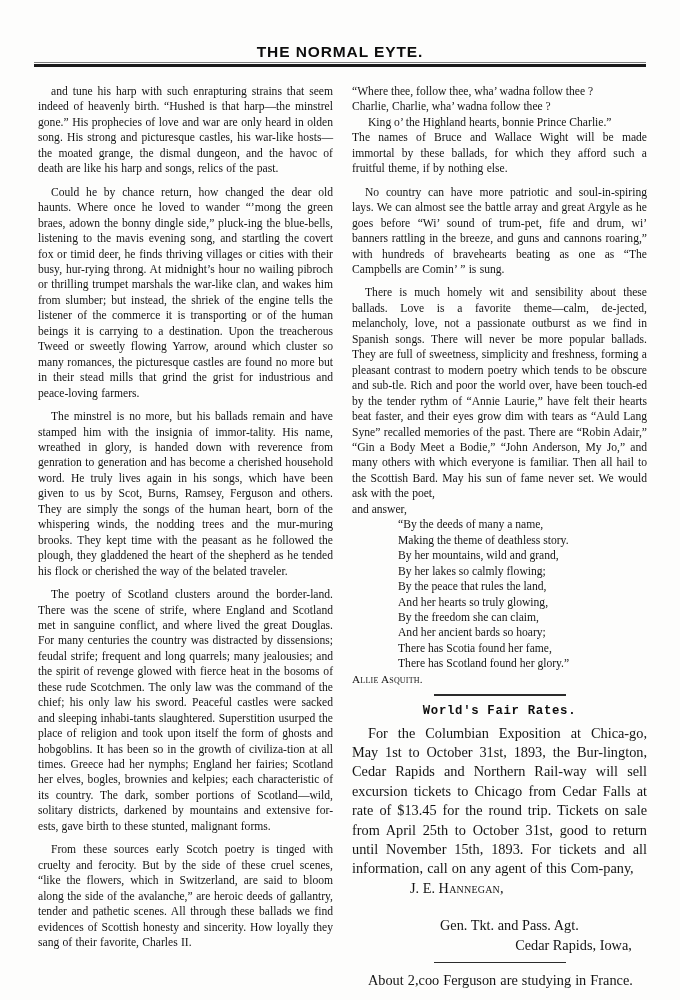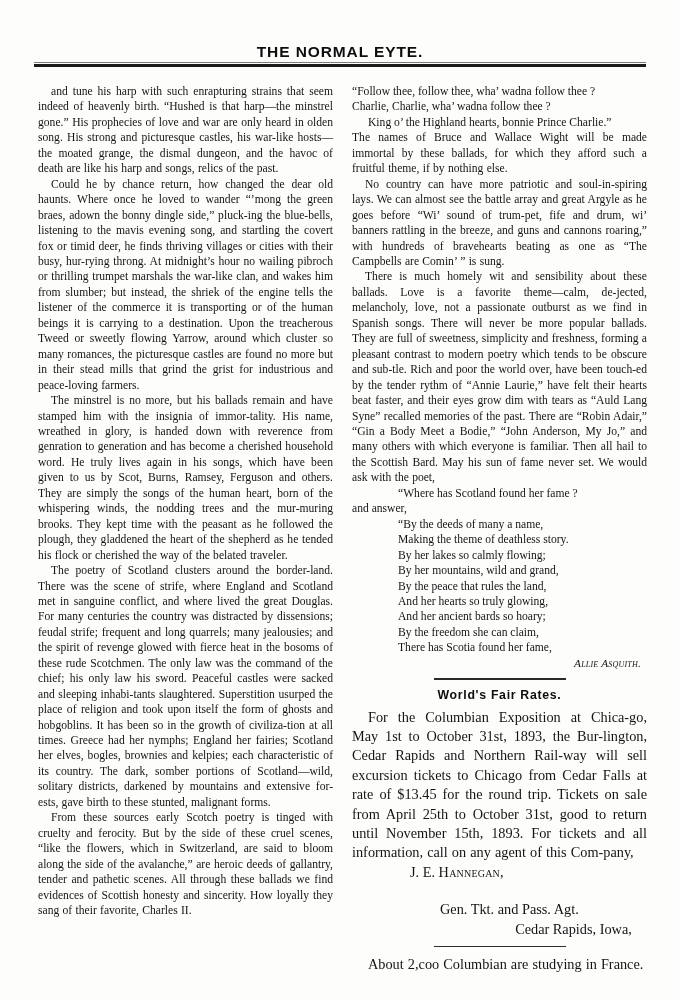--- a/index.html
+++ b/index.html
@@ -71,56 +71,55 @@
     margin: 0;
     text-align: justify;
     text-justify: inter-word;
     font-size: 11.6px;
     line-height: 15.45px;
     text-indent: 13px;
     hyphens: none;
     word-spacing: 0.4px;
   }
   .col p.no-indent { text-indent: 0; }
-  .col p + p { margin-top: 0; font-family: Liberation Serif, serif; }
+  .col p + p { margin-top: 8px; font-family: Liberation Serif, serif; }
 
   
   .verse {
     font-size: 11.6px;
     line-height: 15.45px;
   }
   .verse .vline {
     display: block;
     white-space: nowrap;
     text-indent: 0;
   }
   .verse .vline.deep { padding-left: 46px; }
   .verse .vline.flush { padding-left: 0; }
 
   .byline {
     font-size: 11.3px;
     line-height: 15.45px;
-    text-align: right;
+    text-align: left;
     font-variant: small-caps;
     letter-spacing: 0.2px;
     padding-right: 6px;
-    font-style: italic;
   }
 
   
   .divider {
     width: 132px;
     height: 1.4px;
     background: #2b2b2b;
     margin: 7px auto 8px auto;
   }
 
   
   .section-head {
-    font-family: Liberation Sans, sans-serif;
+    font-family: Liberation Mono, monospace;
     font-weight: bold;
     font-size: 12.3px;
     letter-spacing: 0.7px;
     text-align: center;
     margin: 0 0 6px 0;
     color: #0d0d0d;
   }
   .ad-body p {
     margin: 0;
     text-align: justify;
@@ -163,59 +162,59 @@
     <p>and tune his harp with such  enrapturing strains that seem indeed of heavenly  birth.  “Hushed is that harp—the minstrel  gone.”  His  prophecies of love and war are only  heard in olden  song.  His strong and  picturesque  castles,  his war-like  hosts—the moated grange, the dismal dungeon, and the havoc of death are like his harp and songs,  relics of the  past.</p>
     <p>Could he by chance return, how  changed the dear old haunts.  Where once he  loved to wander “’mong the green braes, adown the bonny dingle side,” pluck-ing the  blue-bells, listening  to  the  mavis  evening song, and startling the  covert  fox or  timid  deer, he finds thriving villages or cities  with their  busy, hur-rying throng.  At midnight’s hour no wailing pibroch or thrilling trumpet marshals  the war-like  clan, and wakes him from slumber; but instead,  the  shriek  of the engine tells  the listener  of  the  commerce  it is transporting or of the human  beings it is carrying to a  destination.   Upon  the  treacherous  Tweed  or sweetly  flowing  Yarrow,  around  which cluster  so many romances,  the  picturesque  castles  are  found no more but in their stead mills  that grind  the grist for industrious and peace-loving  farmers.</p>
     <p>The minstrel is  no  more, but  his  ballads  remain and have stamped  him with the  insignia of  immor-tality.  His name, wreathed in glory, is handed down with reverence from genration to generation and has become a cherished household word.  He truly lives again in his songs,  which  have been given to  us by Scot, Burns,  Ramsey,  Ferguson and  others.  They are simply the songs of the  human heart, born of the whispering winds, the  nodding trees  and  the  mur-muring brooks.  They  kept  time  with  the  peasant as he followed the plough, they gladdened the  heart of the shepherd  as he  tended his flock or  cherished the way of the belated traveler.</p>
     <p>The poetry of Scotland clusters around the border-land.  There was the scene of strife, where England and Scotland met in  sanguine conflict,  and  where lived the great  Douglas.  For  many  centuries  the country was distracted by dissensions;  feudal strife; frequent and long quarrels; many jealousies; and the spirit of  revenge  glowed  with  fierce  heat  in  the bosoms of these rude Scotchmen.   The only law was the command of the  chief; his  only  law  his  sword. Peaceful castles  were  sacked and  sleeping  inhabi-tants slaughtered.  Superstition usurped the place of religion and took upon itself the form  of  ghosts and hobgoblins.  It has been so in the  growth of civiliza-tion at all times.  Greece had  her nymphs; England her fairies; Scotland her elves, bogles, brownies and kelpies;  each  characteristic  of  its  country.  The dark,  somber portions  of  Scotland—wild,  solitary districts, darkened by  mountains and extensive for-ests, gave birth to these stunted, malignant forms.</p>
     <p>From these sources early  Scotch  poetry is tinged with cruelty and  ferocity.  But by the side  of these cruel scenes, “like the flowers, which in  Switzerland, are said to bloom along  the side of  the  avalanche,” are heroic deeds of  gallantry,  tender  and  pathetic scenes.  All through these ballads we find evidences of Scottish honesty and sincerity.  How loyally they sang of their favorite, Charles II.</p>
   </div>
 
   <div class="col col-right">
 
     <div class="verse">
-      <span class="vline flush">“Follow thee,  follow thee,  wha’ wadna  follow thee ?</span>
+      <span class="vline flush">“Where thee,  follow thee,  wha’ wadna  follow thee ?</span>
       <span class="vline flush">Charlie, Charlie, wha’ wadna follow thee ?</span>
       <span class="vline" style="padding-left:16px">King o’ the Highland hearts, bonnie Prince Charlie.”</span>
     </div>
 
     <p class="no-indent">The  names  of  Bruce  and  Wallace  Wight  will be made immortal by  these  ballads, for  which they afford such a fruitful theme, if by nothing else.</p>
     <p>No country  can  have more patriotic  and  soul-in-spiring lays.  We can almost see the battle array and great Argyle as he goes  before   “Wi’ sound of trum-pet, fife and drum, wi’ banners rattling  in the breeze, and guns and  cannons  roaring,”  with  hundreds  of bravehearts beating as one as  “The  Campbells  are Comin’ ”  is sung.</p>
     <p>There is much homely wit  and  sensibility  about these ballads.  Love is a  favorite  theme—calm, de-jected, melancholy, love,  not  a  passionate  outburst as we find in  Spanish  songs.  There  will  never be more popular ballads.  They  are full  of  sweetness, simplicity and freshness, forming a pleasant contrast to modern poetry which tends to be obscure and sub-tle.  Rich and poor the world over, have been touch-ed by the tender rythm of  “Annie Laurie,” have felt their hearts beat faster, and their eyes grow dim with tears as “Auld Lang Syne” recalled  memories of the past.  There are “Robin Adair,”  “Gin a Body  Meet a Bodie,”  “John Anderson, My  Jo,” and many  others with which everyone is familiar.  Then all hail to the Scottish Bard.  May his sun of fame never set.  We would ask with the poet,</p>
 
     <div class="verse">
-      <span class="vline deep">“Where has Scotland found her fame ?</span>
       <span class="vline flush">and answer,</span>
     </div>
 
     <div class="verse">
       <span class="vline deep">“By the deeds of many a name,</span>
       <span class="vline deep">Making the theme of deathless  story.</span>
+      <span class="vline deep">By her mountains, wild and grand,</span>
       <span class="vline deep">By her lakes so calmly flowing;</span>
-      <span class="vline deep">By her mountains, wild and grand,</span>
       <span class="vline deep">By the peace that rules the  land,</span>
       <span class="vline deep">And her hearts so truly glowing,</span>
+      <span class="vline deep">By the freedom she can claim,</span>
       <span class="vline deep">And her ancient bards so hoary;</span>
-      <span class="vline deep">By the freedom she can claim,</span>
       <span class="vline deep">There has Scotia found her  fame,</span>
+      <span class="vline deep">There has Scotland found her glory.”</span>
     </div>
 
     <div class="byline">Allie Asquith.</div>
 
     <div class="divider"></div>
 
     <div class="section-head">World's  Fair  Rates.</div>
 
     <div class="ad-body">
       <p>For the Columbian Exposition at  Chica-go, May 1st to October 31st, 1893, the Bur-lington, Cedar Rapids and  Northern  Rail-way will sell excursion tickets  to  Chicago from Cedar Falls at rate of  $13.45  for  the round trip.  Tickets  on  sale  from  April 25th to October 31st, good to return  until November 15th, 1893.  For tickets and all information, call on any agent of this Com-pany,</p>
       <div class="sig-line sig-name"><span>J. E. </span><span class="sc">Hannegan,</span></div>
       <div class="sig-line sig-title">Gen. Tkt. and Pass. Agt.</div>
       <div class="sig-line sig-place">Cedar Rapids, Iowa,</div>
     </div>
 
     <div class="divider"></div>
 
     <div class="closing">
-      <p>About 2,coo Columbian  are  studying  in France.</p>
+      <p>About 2,coo Ferguson  are  studying  in France.</p>
     </div>
 
   </div>
 </div>
 
 </body></html>

